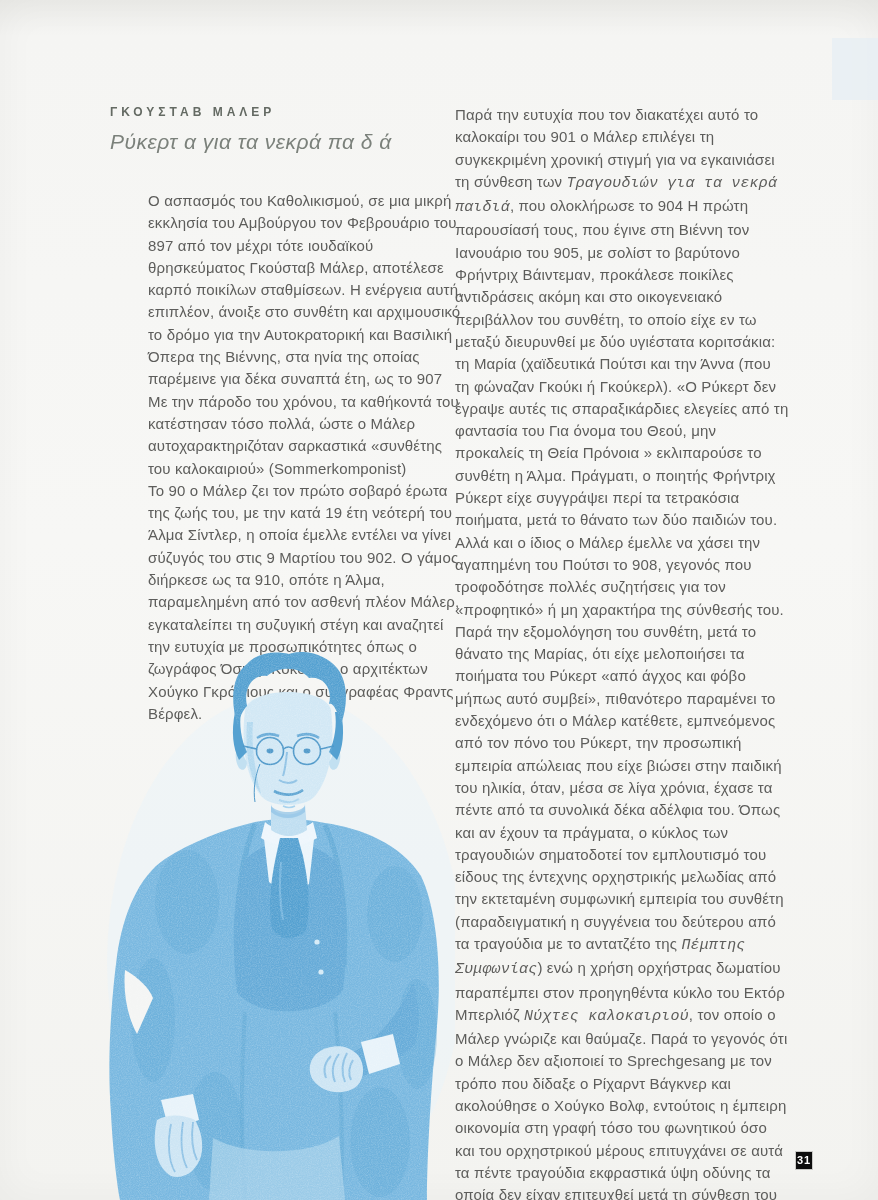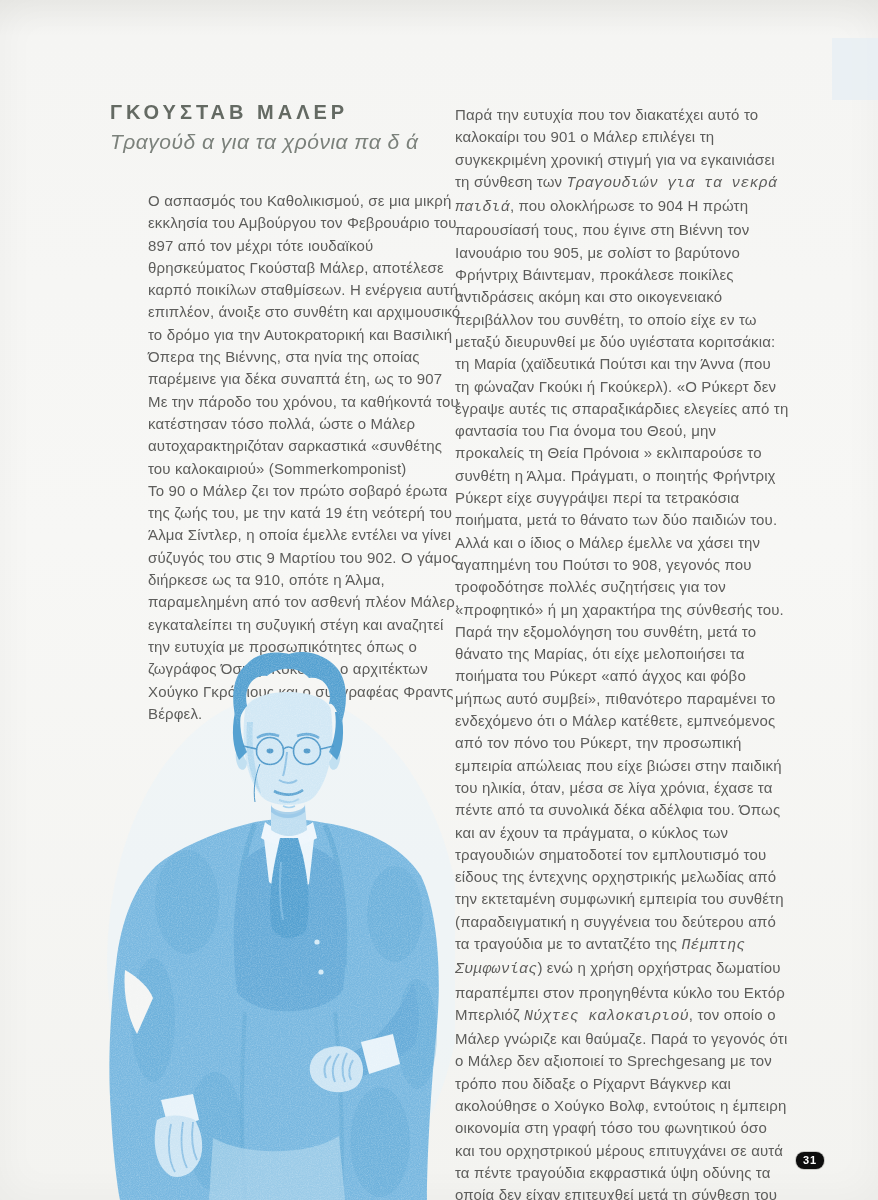--- a/index.html
+++ b/index.html
@@ -4,44 +4,44 @@
 <style>
   html,body{margin:0;padding:0;background:#d8d8d6;}
   .page{
     position:relative;width:878px;height:1200px;margin:0 auto;overflow:hidden;
     background:linear-gradient(180deg,#ecece9 0%,#f5f5f3 3%,#f7f7f5 45%,#f3f3f0 100%);
     font-family:"Liberation Sans",sans-serif;
     box-shadow:inset 0 0 40px rgba(0,0,0,0.04);
   }
   .bleed{position:absolute;right:0;top:38px;width:46px;height:62px;background:#e7eef3;opacity:.85;}
   .header{position:absolute;left:110px;top:100px;}
-  .title{font-size:20px;font-weight:bold;letter-spacing:4px;color:#646a63;margin:0;line-height:24px;}
+  .title{font-size:12px;font-weight:bold;letter-spacing:4px;color:#646a63;margin:0;line-height:24px;}
   .subtitle{font-size:21px;font-style:italic;font-weight:normal;color:#7b817b;margin:5px 0 0 0;letter-spacing:.5px;line-height:26px;}
   .col{position:absolute;font-size:15px;line-height:22.3px;color:#5d5d5b;letter-spacing:.15px;text-align:left;}
   .col p{margin:0;}
   .col i{font-style:italic;font-family:Liberation Mono, monospace;}
   .col-left{left:148px;top:166px;width:318px;margin-top:24px;}
   .col-right{left:455px;top:104px;width:334px;}
   .figure{position:absolute;left:95px;top:652px;width:360px;height:548px;margin:0;}
   .page-number{
-    position:absolute;left:796px;top:1152px;width:28px;height:17px;
+    position:absolute;left:796px;top:1152px;width:16px;height:17px;
     background:#0d0d0d;color:#ffffff;font-size:11px;line-height:17px;text-align:center;
-    font-weight:bold;letter-spacing:1px;box-shadow:0 0 0 1px #c9c9c6;border-radius:8px;
+    font-weight:bold;letter-spacing:1px;box-shadow:0 0 0 1px #c9c9c6;
   }
 </style>
 </head>
 <body>
 
 <div class="page">
 
   <div class="bleed"></div>
 
   <header class="header">
     <h1 class="title">ΓΚΟΥΣΤΑΒ ΜΑΛΕΡ</h1>
-    <h2 class="subtitle">Τραγούδ α για τα χρόνια πα δ ά</h2>
+    <h2 class="subtitle">Ρύκερτ α για τα νεκρά πα δ ά</h2>
   </header>
 
   <div class="col col-left">
     <p><span>Ο ασπασμός του Καθολικισμού, σε μια μικρή εκκλησία του Αμβούργου τον Φεβρουάριο του 897 από τον μέχρι τότε ιουδαϊκού θρησκεύματος Γκούσταβ Μάλερ, αποτέλεσε καρπό ποικίλων σταθμίσεων. Η ενέργεια αυτή, επιπλέον, άνοιξε στο συνθέτη και αρχιμουσικό το δρόμο για την Αυτοκρατορική και Βασιλική Όπερα της Βιέννης, στα ηνία της οποίας παρέμεινε για δέκα συναπτά έτη, ως το 907 Με την πάροδο του χρόνου, τα καθήκοντά του κατέστησαν τόσο πολλά, ώστε ο Μάλερ αυτοχαρακτηριζόταν σαρκαστικά «συνθέτης του καλοκαιριού» (Sommerkomponist)</span></p>
     <p><span>Το 90 ο Μάλερ ζει τον πρώτο σοβαρό έρωτα της ζωής του, με την κατά 19 έτη νεότερή του Άλμα Σίντλερ, η οποία έμελλε εντέλει να γίνει σύζυγός του στις 9 Μαρτίου του 902. Ο γάμος διήρκεσε ως τα 910, οπότε η Άλμα, παραμελημένη από τον ασθενή πλέον Μάλερ, εγκαταλείπει τη συζυγική στέγη και αναζητεί την ευτυχία με προσωπικότητες όπως ο ζωγράφος Όσκαρ Κοκόσκα, ο αρχιτέκτων Χούγκο Γκρόπιους και ο συγγραφέας Φραντς Βέρφελ.</span></p>
   </div>
 
   <div class="col col-right">
     <p><span>Παρά την ευτυχία που τον διακατέχει αυτό το καλοκαίρι του 901 ο Μάλερ επιλέγει τη συγκεκριμένη χρονική στιγμή για να εγκαινιάσει τη σύνθεση των </span><i>Τραγουδιών για τα νεκρά παιδιά</i><span>, που ολοκλήρωσε το 904 Η πρώτη παρουσίασή τους, που έγινε στη Βιέννη τον Ιανουάριο του 905, με σολίστ το βαρύτονο Φρήντριχ Βάιντεμαν, προκάλεσε ποικίλες αντιδράσεις ακόμη και στο οικογενειακό περιβάλλον του συνθέτη, το οποίο είχε εν τω μεταξύ διευρυνθεί με δύο υγιέστατα κοριτσάκια: τη Μαρία (χαϊδευτικά Πούτσι και την Άννα (που τη φώναζαν Γκούκι ή Γκούκερλ). «Ο Ρύκερτ δεν έγραψε αυτές τις σπαραξικάρδιες ελεγείες από τη φαντασία του Για όνομα του Θεού, μην προκαλείς τη Θεία Πρόνοια » εκλιπαρούσε το συνθέτη η Άλμα. Πράγματι, ο ποιητής Φρήντριχ Ρύκερτ είχε συγγράψει περί τα τετρακόσια ποιήματα, μετά το θάνατο των δύο παιδιών του. Αλλά και ο ίδιος ο Μάλερ έμελλε να χάσει την αγαπημένη του Πούτσι το 908, γεγονός που τροφοδότησε πολλές συζητήσεις για τον «προφητικό» ή μη χαρακτήρα της σύνθεσής του. Παρά την εξομολόγηση του συνθέτη, μετά το θάνατο της Μαρίας, ότι είχε μελοποιήσει τα ποιήματα του Ρύκερτ «από άγχος και φόβο μήπως αυτό συμβεί», πιθανότερο παραμένει το ενδεχόμενο ότι ο Μάλερ κατέθετε, εμπνεόμενος από τον πόνο του Ρύκερτ, την προσωπική εμπειρία απώλειας που είχε βιώσει στην παιδική του ηλικία, όταν, μέσα σε λίγα χρόνια, έχασε τα πέντε από τα συνολικά δέκα αδέλφια του. Όπως και αν έχουν τα πράγματα, ο κύκλος των τραγουδιών σηματοδοτεί τον εμπλουτισμό του είδους της έντεχνης ορχηστρικής μελωδίας από την εκτεταμένη συμφωνική εμπειρία του συνθέτη (παραδειγματική η συγγένεια του δεύτερου από τα τραγούδια με το αντατζέτο της </span><i>Πέμπτης Συμφωνίας</i><span>) ενώ η χρήση ορχήστρας δωματίου παραπέμπει στον προηγηθέντα κύκλο του Εκτόρ Μπερλιόζ </span><i>Νύχτες καλοκαιριού</i><span>, τον οποίο ο Μάλερ γνώριζε και θαύμαζε. Παρά το γεγονός ότι ο Μάλερ δεν αξιοποιεί το Sprechgesang με τον τρόπο που δίδαξε ο Ρίχαρντ Βάγκνερ και ακολούθησε ο Χούγκο Βολφ, εντούτοις η έμπειρη οικονομία στη γραφή τόσο του φωνητικού όσο και του ορχηστρικού μέρους επιτυγχάνει σε αυτά τα πέντε τραγούδια εκφραστικά ύψη οδύνης τα οποία δεν είχαν επιτευχθεί μετά τη σύνθεση του Θανάτου από Αγάπη της Ιζόλδης, στον </span><i>Τριστάνο και Ιζόλδη</i><span> του Βάγκνερ.</span></p>
   </div>

